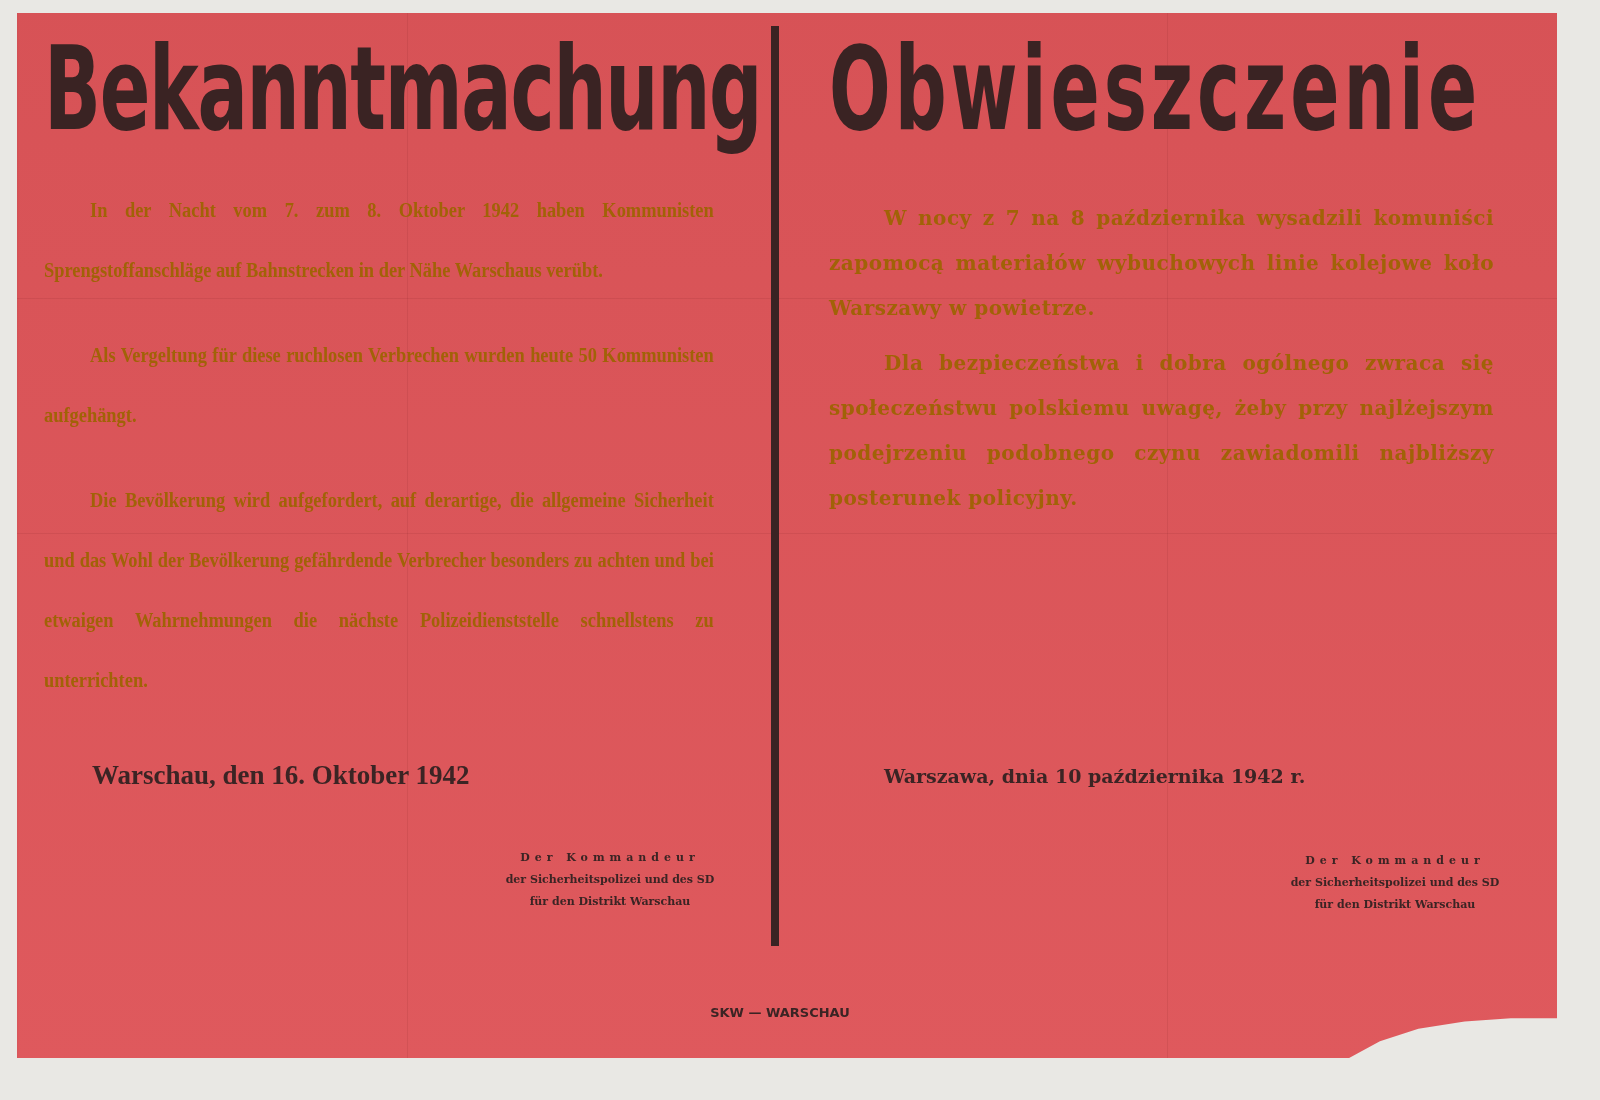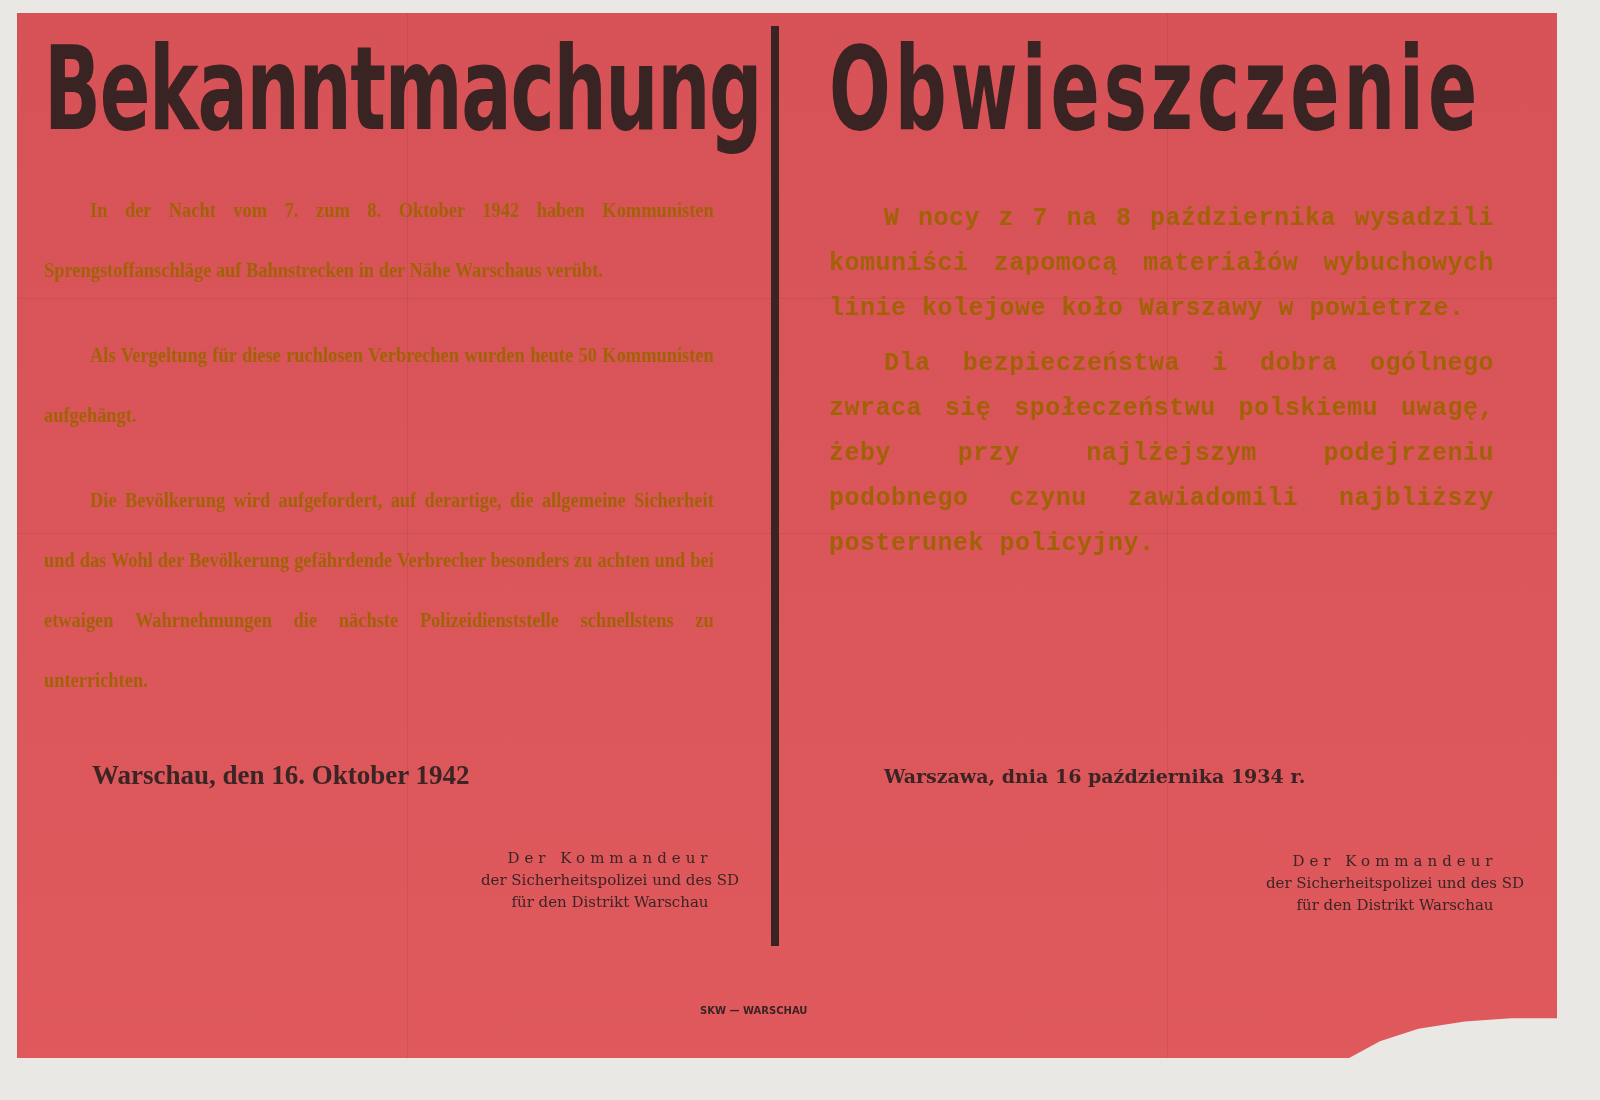--- a/index.html
+++ b/index.html
@@ -74,28 +74,27 @@
       line-height: 60px;
       text-align: justify;
       text-align-last: left;
       margin: 0;
       text-indent: 50px;
       transform: scaleX(0.92);
       transform-origin: left top;
       width: 728px;
     }
     .para-pl {
-      font-size: 25px;
+      font-size: 20px;
       line-height: 45px;
       text-align: justify;
       text-align-last: left;
       margin: 0;
       text-indent: 55px;
       letter-spacing: 0.5px;
-      font-family: Liberation Mono, monospace;
     }
     .date-line {
       position: absolute;
       font-weight: bold;
       color: #3b2424;
       white-space: nowrap;
     }
     .date-de {
       left: 92px; top: 760px;
       font-family: "Liberation Serif", serif;
@@ -103,37 +102,37 @@
     }
     .date-pl {
       left: 884px; top: 765px;
       font-family: "DejaVu Serif", serif;
       font-size: 19px;
     }
     .signature {
       position: absolute;
       text-align: center;
       color: #3b2424;
-      font-weight: normal;
+      font-weight: bold;
       font-family: "DejaVu Serif", serif;
-      font-size: 15px;
+      font-size: 11px;
       line-height: 22px;
     }
     .signature .sig-title { letter-spacing: 5px; }
     .sig-de { left: 460px; top: 847px; width: 300px; }
     .sig-pl { left: 1245px; top: 850px; width: 300px; }
     .printer {
       position: absolute;
       left: 700px;
       top: 1005px;
       width: 160px;
-      text-align: left;
+      text-align: center;
       font-family: "DejaVu Sans", sans-serif;
       font-weight: bold;
-      font-size: 10px;
+      font-size: 13px;
       color: #3b2424;
     }
   </style>
 </head>
 <body>
 
 <div class="poster">
   <div class="fold-v" style="left:390px"></div>
   <div class="fold-v" style="left:1150px"></div>
   <div class="fold-h" style="top:520px"></div>
@@ -157,21 +156,21 @@
   <div class="sig-title">Der Kommandeur</div>
   <div>der Sicherheitspolizei und des SD</div>
   <div>für den Distrikt Warschau</div>
 </div>
 
 <div class="col col-pl" style="top:196px">
   <p class="para-pl">W nocy z 7 na 8 października wysadzili komuniści zapomocą materiałów wybuchowych linie kolejowe koło Warszawy w powietrze.</p>
   <p class="para-pl" style="margin-top:10px">Dla bezpieczeństwa i dobra ogólnego zwraca się społeczeństwu polskiemu uwagę, żeby przy najlżejszym podejrzeniu podobnego czynu zawiadomili najbliższy posterunek policyjny.</p>
 </div>
 
-<div class="date-line date-pl">Warszawa, dnia 16 października 1934 r.</div>
+<div class="date-line date-pl">Warszawa, dnia 10 października 1942 r.</div>
 
 <div class="signature sig-pl">
   <div class="sig-title">Der Kommandeur</div>
   <div>der Sicherheitspolizei und des SD</div>
   <div>für den Distrikt Warschau</div>
 </div>
 
 <div class="printer">SKW — WARSCHAU</div>
 
 </body></html>

